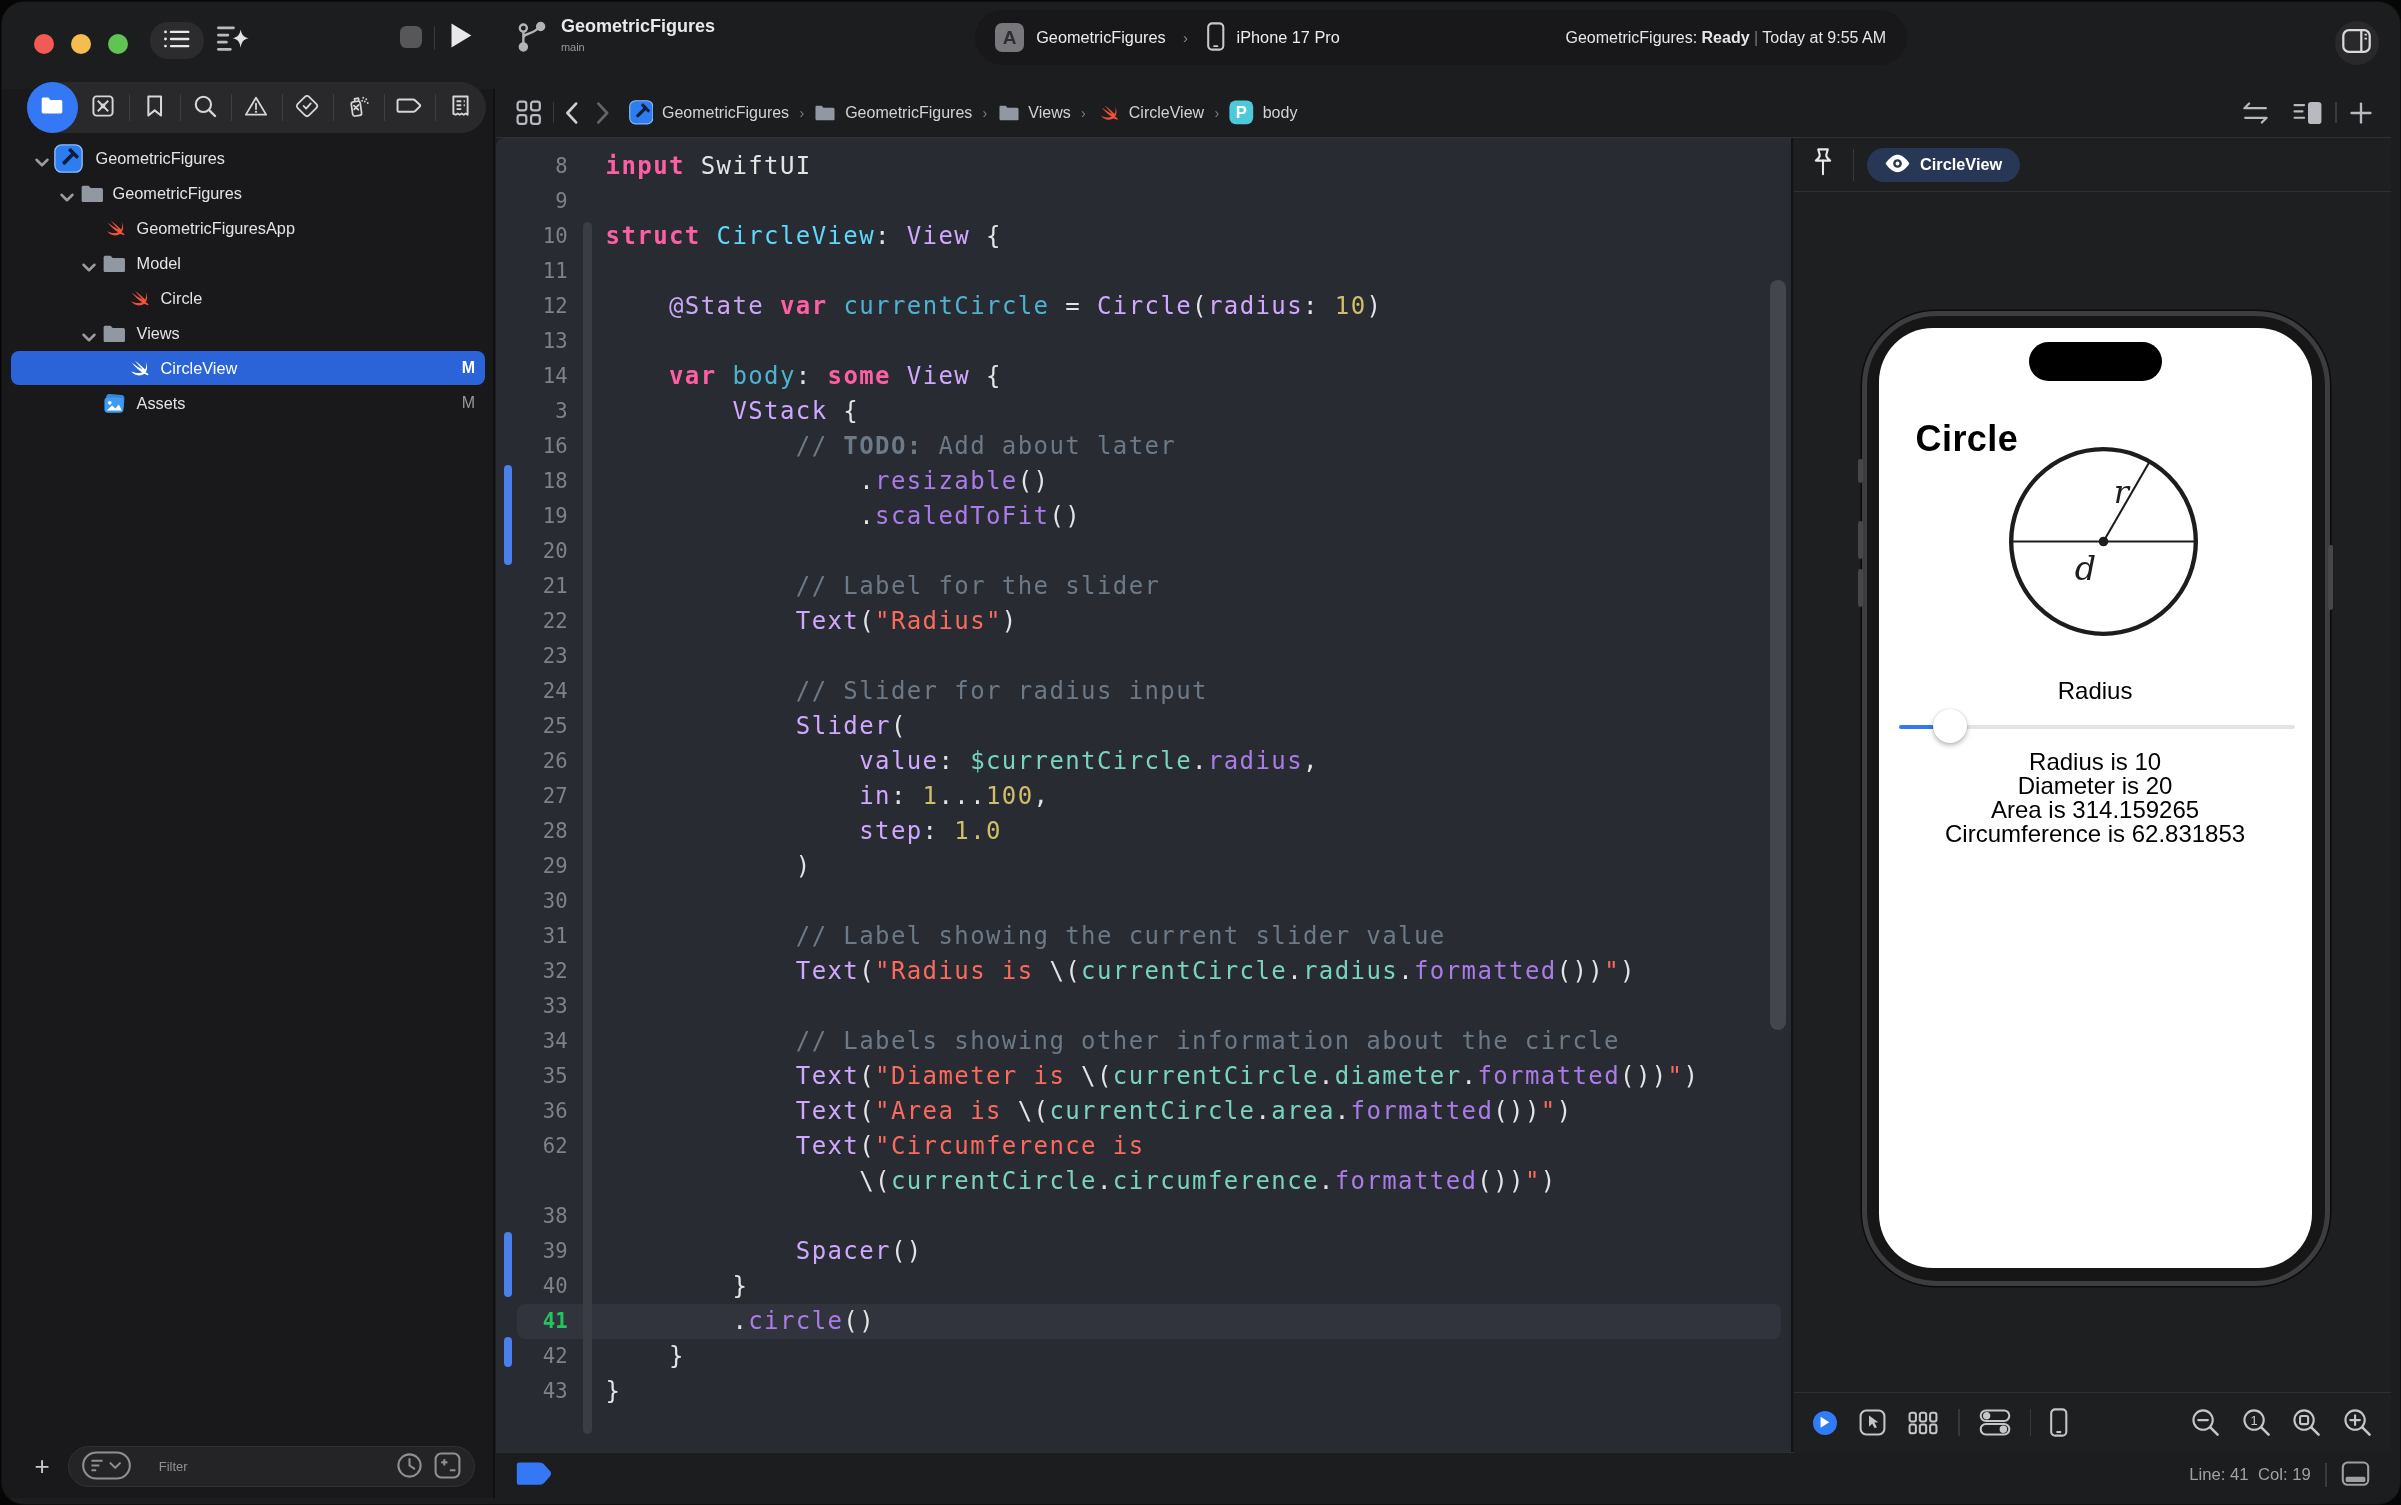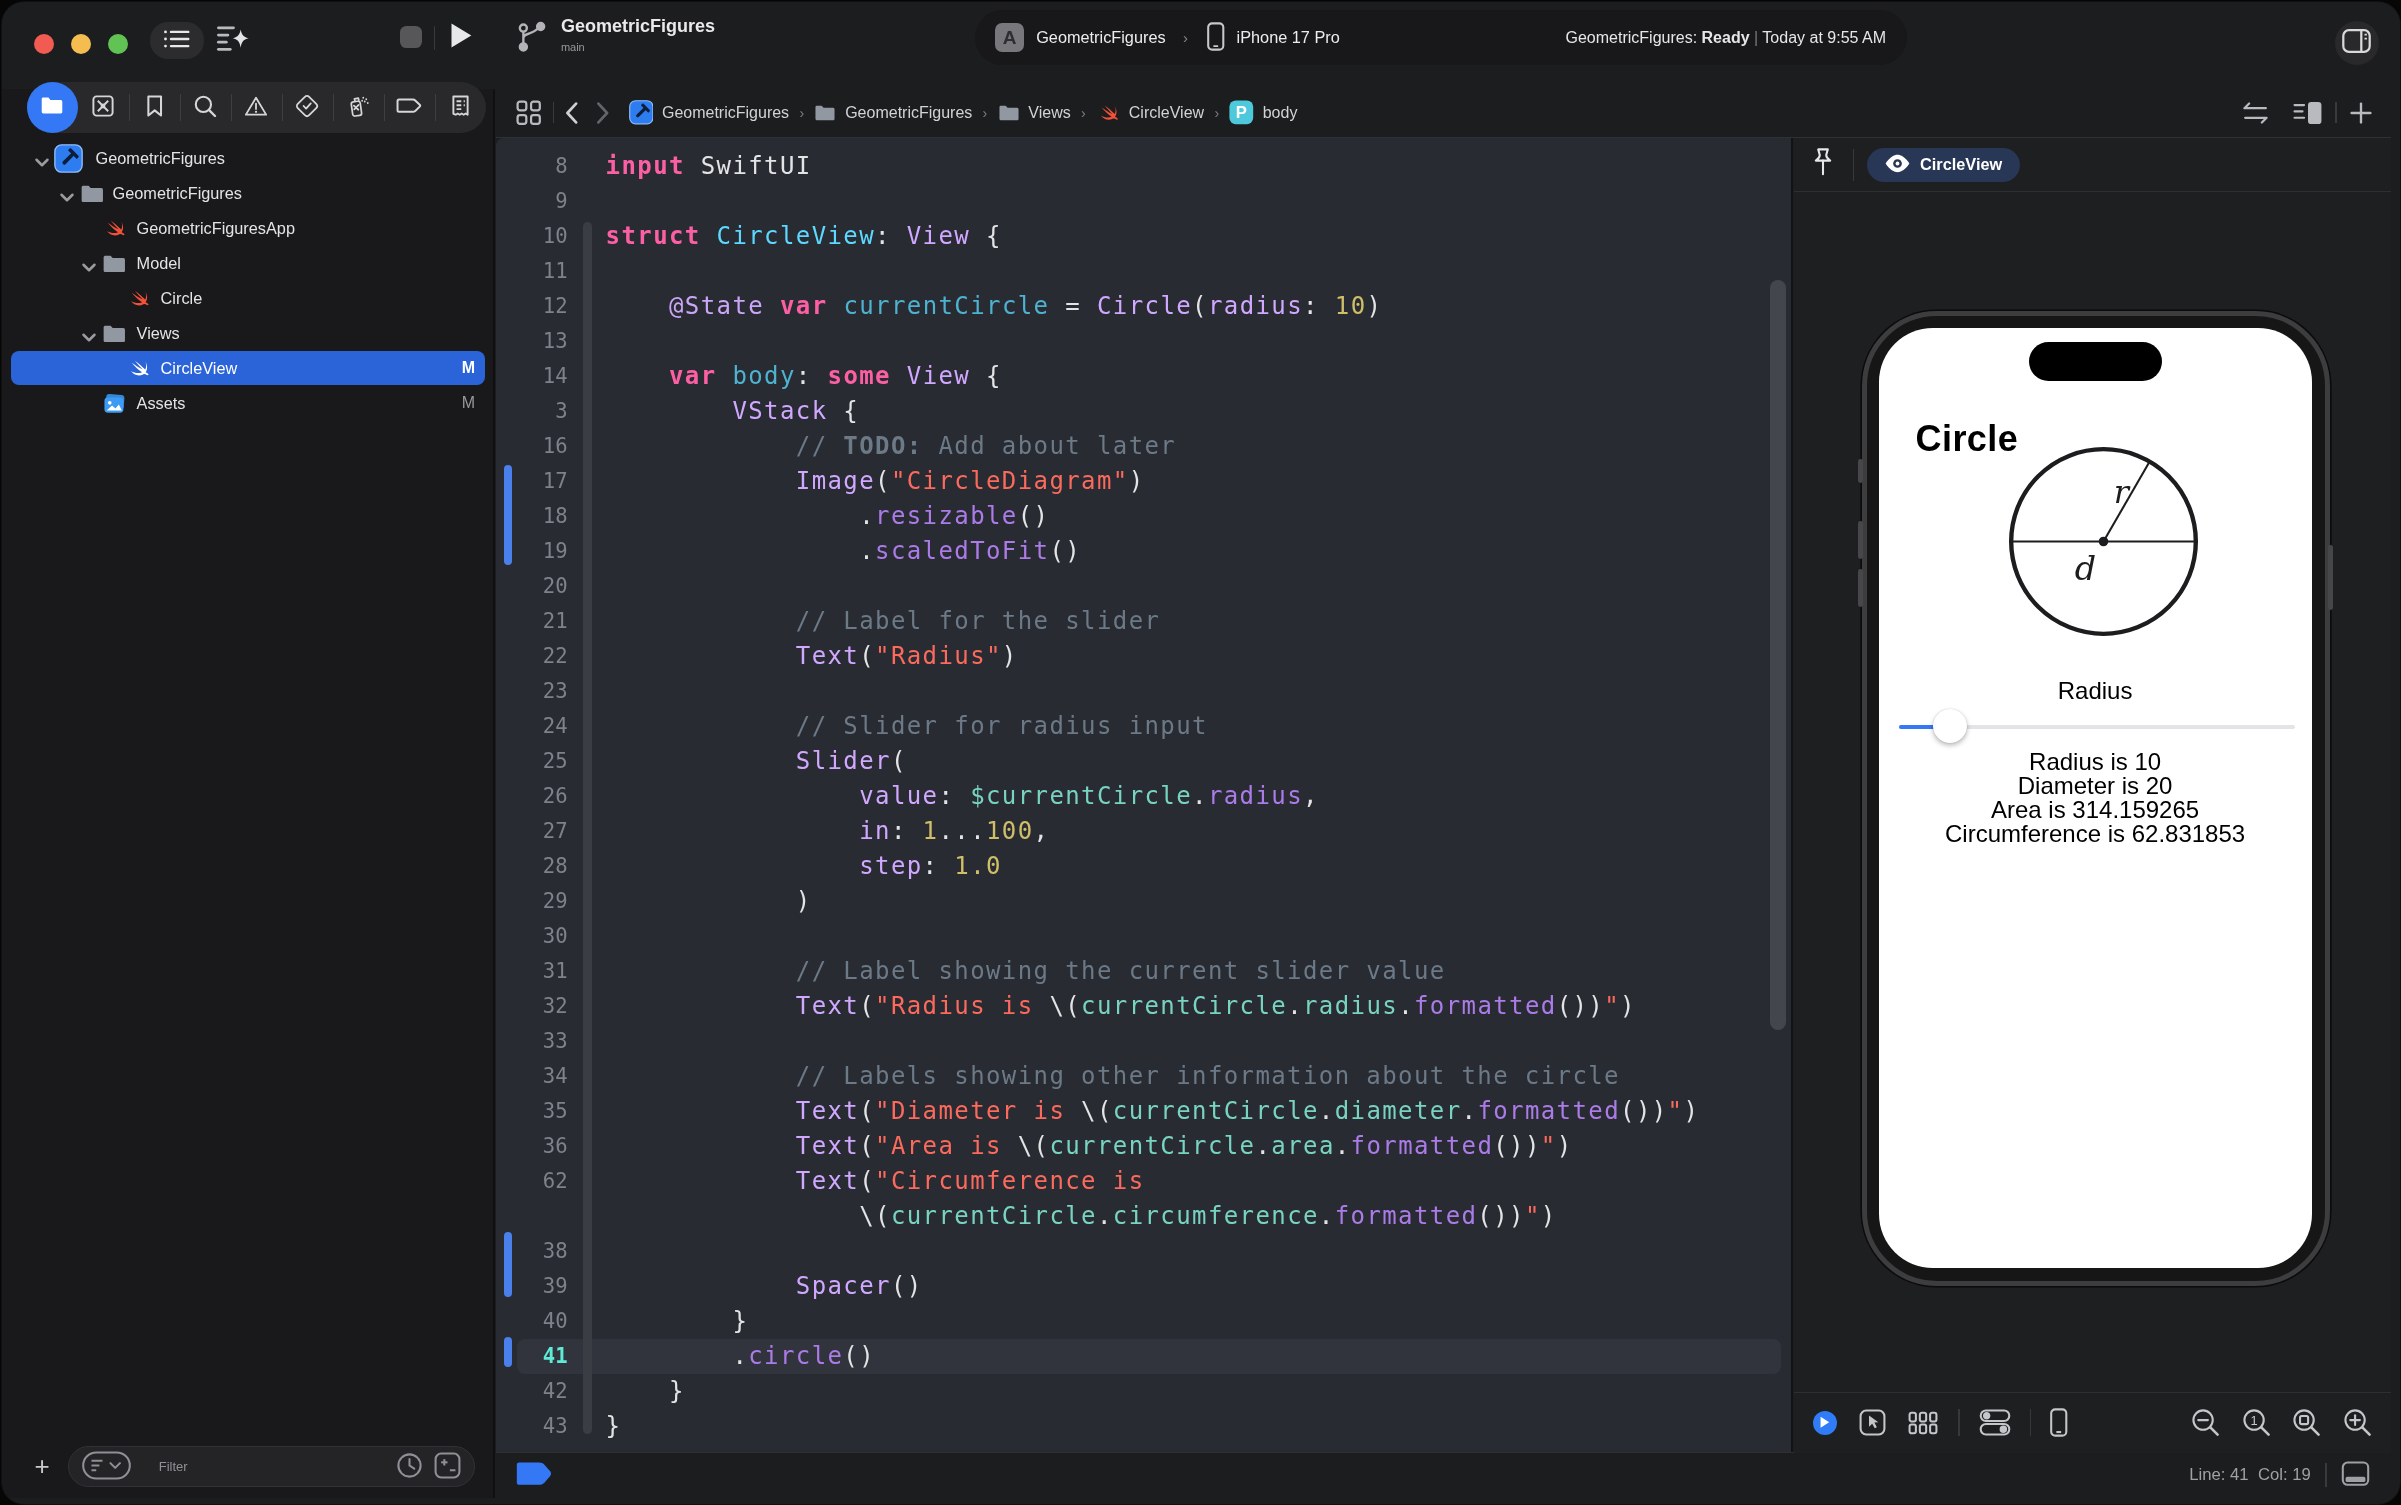--- a/index.html
+++ b/index.html
@@ -73,21 +73,21 @@
   .jb-vdiv { width:1.6px; height:20.6px; background:#3a3a3d; margin:0 11px; }
 
   
   #editor { position:absolute; left:494px; top:136px; width:1295px; height:1315px; background:#282b32;
             border-top-left-radius:8px; overflow:hidden; }
   #code-rows { position:absolute; left:0; top:11px; width:100%; }
   .code-row { position:relative; height:35px; }
   .code-row .hl { position:absolute; left:21.4px; right:9.5px; top:0; height:100%; border-radius:8px; background:#31343c; }
   .code-row .ln { position:absolute; left:0; top:0; width:72px; height:100%; text-align:right;
                   font-family:"DejaVu Sans Mono", monospace; font-size:20.6px; line-height:35px; color:#7e828a; }
-  .code-row.cur .ln { color:#5eead4; font-weight:bold; }
+  .code-row.cur .ln { color:#22c55e; font-weight:bold; }
   .code-row .txt { position:absolute; left:110px; top:0; height:100%; white-space:pre;
                    font-family:"DejaVu Sans Mono", monospace; font-size:24px; letter-spacing:1.4px; line-height:35px; }
   .chgbar { position:absolute; left:8.7px; width:8px; border-radius:4px; background:#4a80ec; }
   #fold-ribbon { position:absolute; left:87px; width:9.5px; border-radius:4.8px; background:#3a3d44; }
   #ed-scrollbar { position:absolute; left:1274px; top:142px; width:16px; height:750px; border-radius:8px; background:#43464d; }
   .t-kw { color:var(--c-kw); font-weight:bold; }
   .t-at { color:var(--c-at); }
   .t-td { color:var(--c-td); }
   .t-pd { color:var(--c-pd); }
   .t-fw { color:var(--c-fw); }
@@ -528,24 +528,20 @@
         </div>
         <div class="code-row">
           <div class="ln">3</div>
           <div class="txt"><span class="t-pl">        </span><span class="t-fw">VStack</span><span class="t-pl"> {</span></div>
         </div>
         <div class="code-row">
           <div class="ln">16</div>
           <div class="txt"><span class="t-pl">            </span><span class="t-cm">// </span><span class="t-cb">TODO:</span><span class="t-cm"> Add about later</span></div>
         </div>
         <div class="code-row">
-          <div class="ln">17</div>
-          <div class="txt"><span class="t-pl">            </span><span class="t-fw">Image</span><span class="t-pl">(</span><span class="t-st">"CircleDiagram"</span><span class="t-pl">)</span></div>
-        </div>
-        <div class="code-row">
           <div class="ln">18</div>
           <div class="txt"><span class="t-pl">                </span><span class="t-pl">.</span><span class="t-mt">resizable</span><span class="t-pl">()</span></div>
         </div>
         <div class="code-row">
           <div class="ln">19</div>
           <div class="txt"><span class="t-pl">                </span><span class="t-pl">.</span><span class="t-mt">scaledToFit</span><span class="t-pl">()</span></div>
         </div>
         <div class="code-row">
           <div class="ln">20</div>
           <div class="txt"></div>

